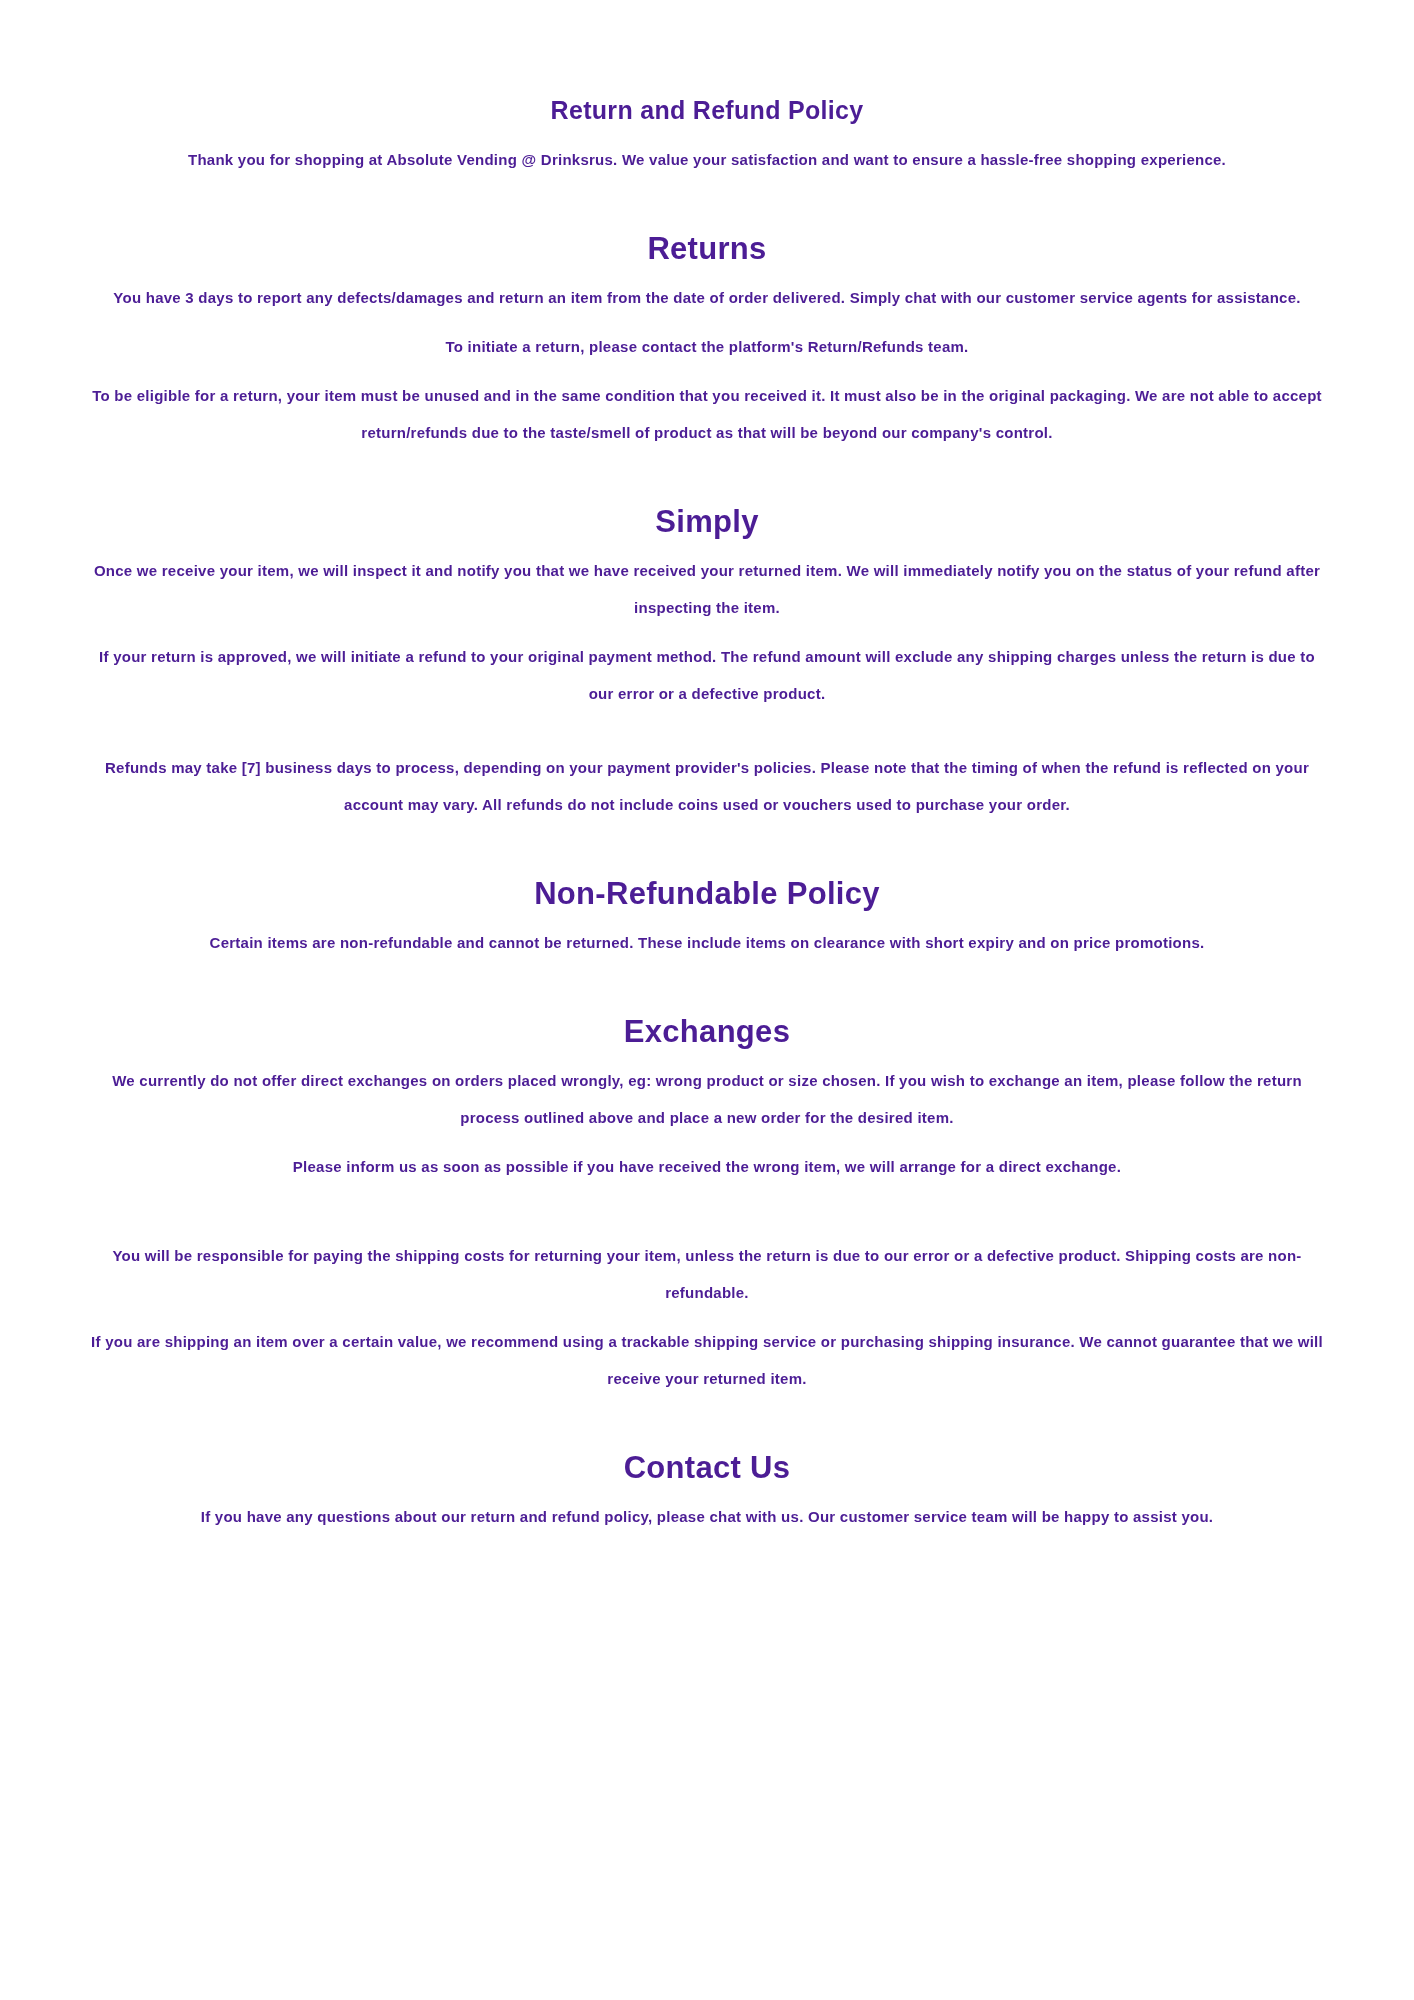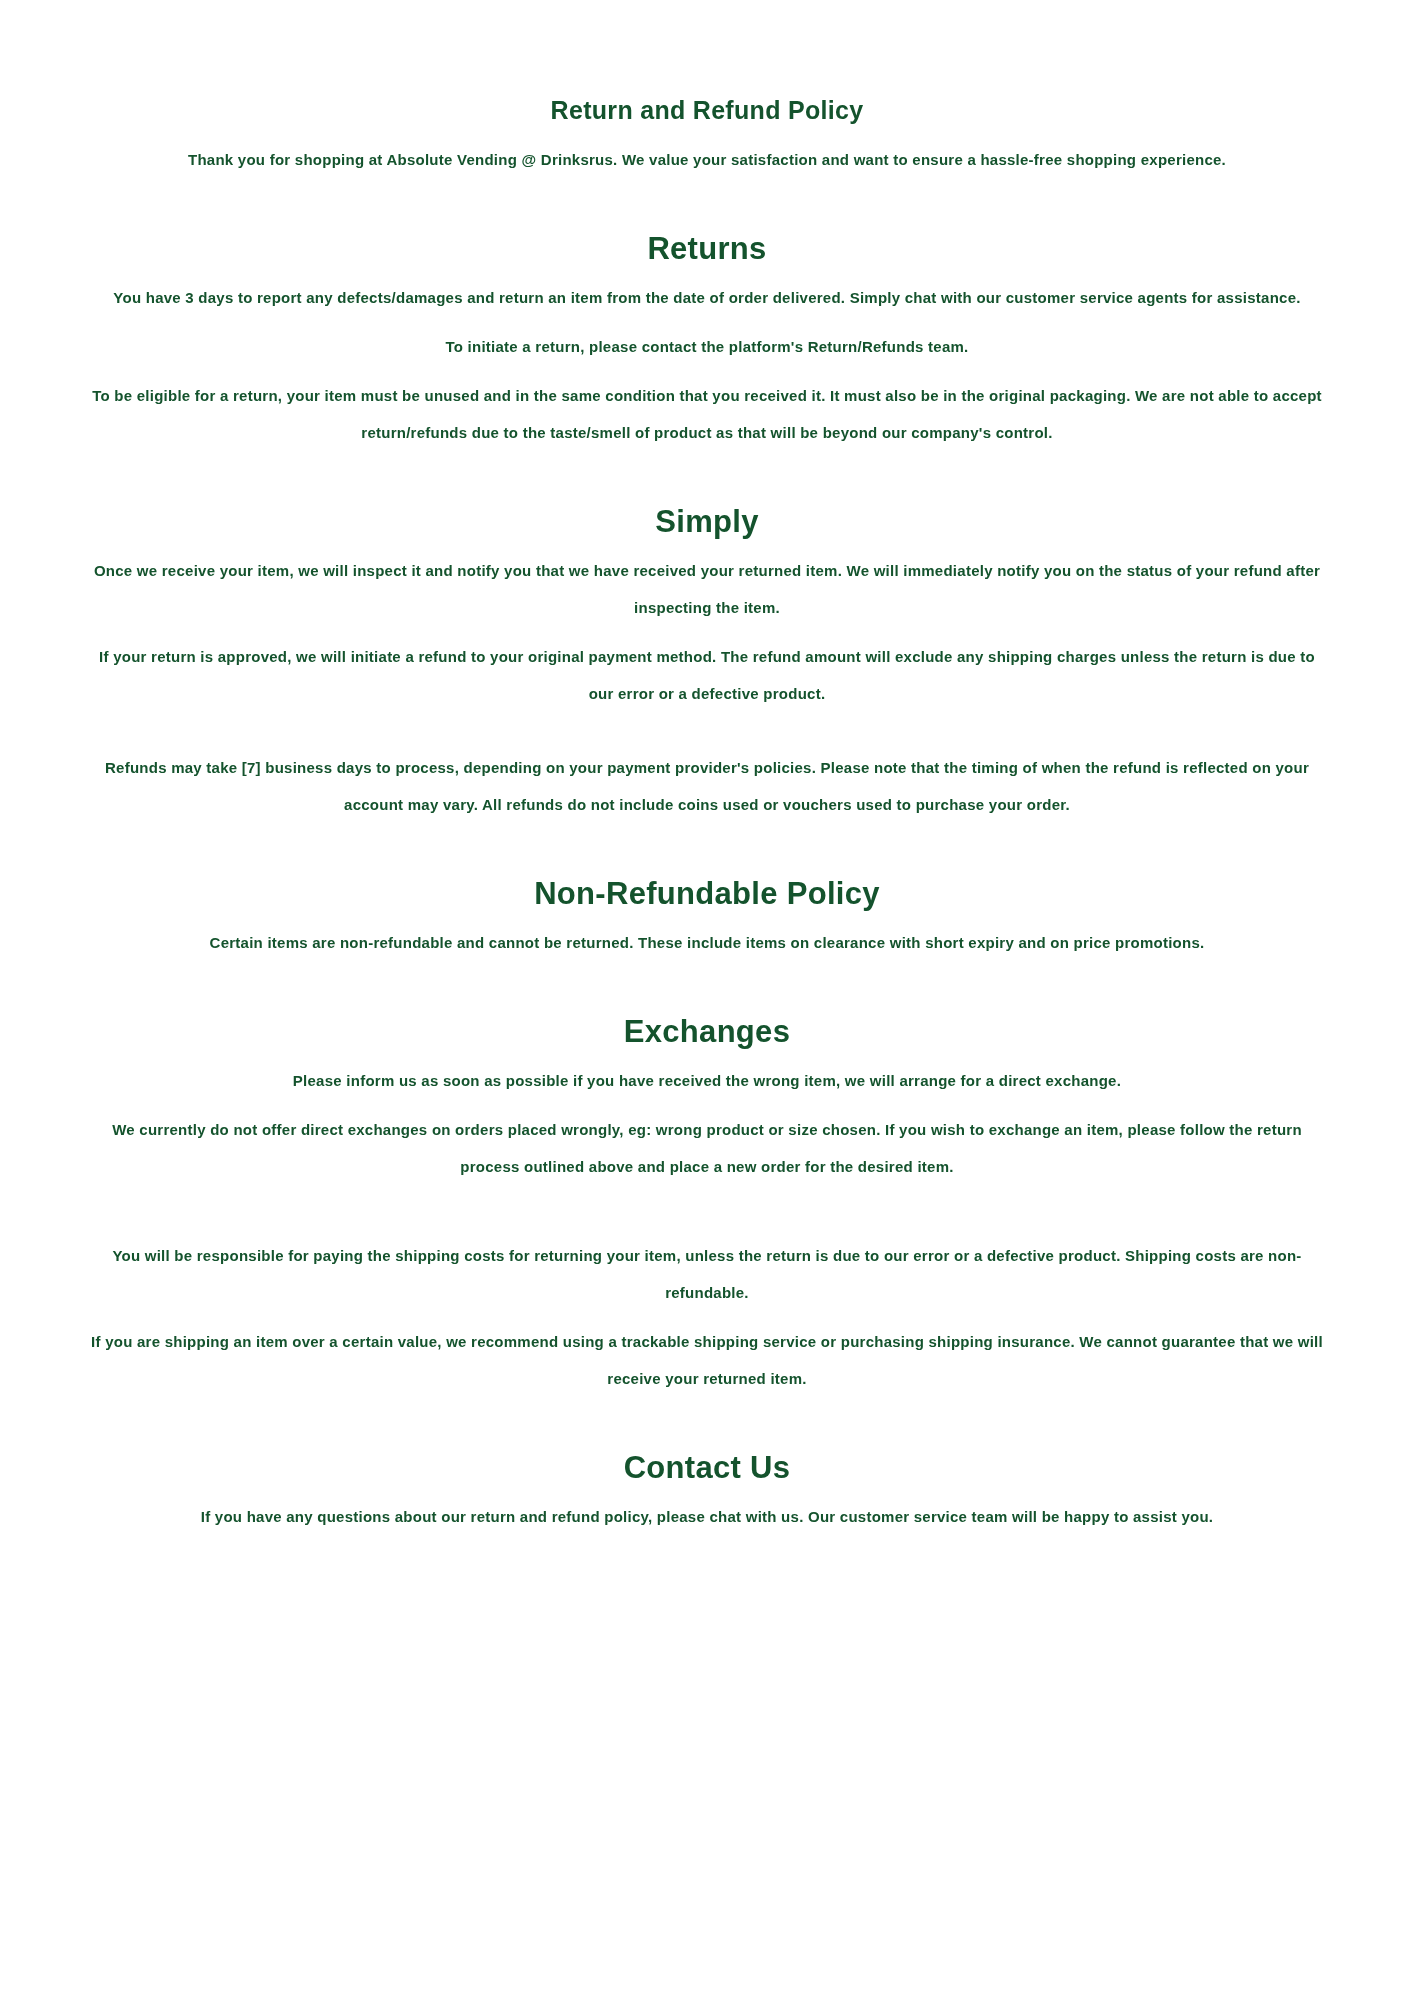--- a/index.html
+++ b/index.html
@@ -7,21 +7,21 @@
     padding: 0;
     background: #ffffff;
   }
   .page {
     position: relative;
     width: 1414px;
     height: 2000px;
     background: #ffffff;
     overflow: hidden;
     font-family: "Liberation Sans", "DejaVu Sans", sans-serif;
-    color: #14532d;
+    color: #4c1d95;
   }
   .doc {
     box-sizing: border-box;
     width: 100%;
     padding: 92px 78px 0 78px;
     text-align: center;
   }
   .doc-title {
     font-size: 25px;
     font-weight: 700;
@@ -73,22 +73,22 @@
       <p class="para gap-before">Refunds may take [7] business days to process, depending on your payment provider's policies. Please note that the timing of when the refund is reflected on your account may vary. All refunds do not include coins used or vouchers used to purchase your order.</p>
     </div>
 
     <div class="section">
       <h2 class="section-heading">Non-Refundable Policy</h2>
       <p class="para">Certain items are non-refundable and cannot be returned. These include items on clearance with short expiry and on price promotions.</p>
     </div>
 
     <div class="section">
       <h2 class="section-heading">Exchanges</h2>
+      <p class="para">We currently do not offer direct exchanges on orders placed wrongly, eg: wrong product or size chosen. If you wish to exchange an item, please follow the return process outlined above and place a new order for the desired item.</p>
       <p class="para">Please inform us as soon as possible if you have received the wrong item, we will arrange for a direct exchange.</p>
-      <p class="para">We currently do not offer direct exchanges on orders placed wrongly, eg: wrong product or size chosen. If you wish to exchange an item, please follow the return process outlined above and place a new order for the desired item.</p>
     </div>
 
     <div class="section">
       <p class="para">You will be responsible for paying the shipping costs for returning your item, unless the return is due to our error or a defective product. Shipping costs are non-refundable.</p>
       <p class="para">If you are shipping an item over a certain value, we recommend using a trackable shipping service or purchasing shipping insurance. We cannot guarantee that we will receive your returned item.</p>
     </div>
 
     <div class="section">
       <h2 class="section-heading">Contact Us</h2>
       <p class="para">If you have any questions about our return and refund policy, please chat with us. Our customer service team will be happy to assist you.</p>

